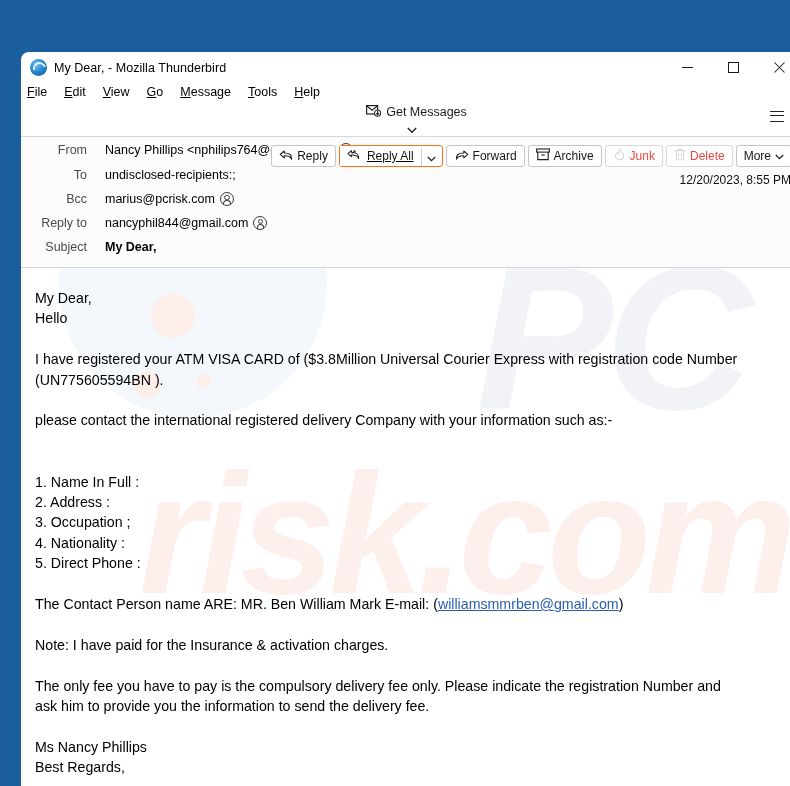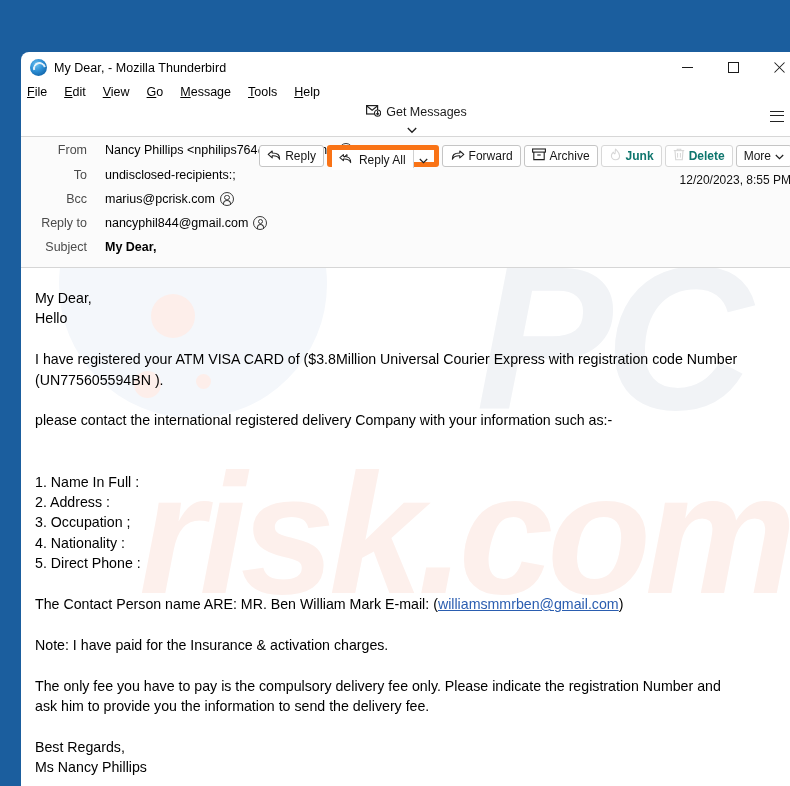--- a/index.html
+++ b/index.html
@@ -235,30 +235,31 @@
     height: 22px;
     padding: 0 7px;
     font-size: 12px;
     color: #161616;
     background: #ffffff;
     border: 1px solid #c5c5c5;
     border-radius: 3px;
     white-space: nowrap;
     box-sizing: border-box;
   }
-  .abtn.disabled { color: #0f766e; border-color: #d8d8d8; font-weight: bold; }
+  .abtn.disabled { color: #ef4444; border-color: #d8d8d8; }
   .abtn.disabled svg { opacity: .4; }
   .split {
     display: flex;
-    align-items: flex-start;
+    align-items: flex-end;
     background: #fff;
-    border: 5px solid #f97316;
+    border: 1px solid #f97316;
     border-radius: 3px;
     height: 22px;
     box-sizing: border-box;
+    text-decoration: underline;
   }
   .split .abtn {
     border: none;
     border-radius: 0;
     height: 20px;
   }
   .split .splitarrow {
     width: 20px;
     display: flex; align-items: center; justify-content: center;
     border-left: 1px solid #d0d0d0;
@@ -590,22 +591,22 @@
       <p>4. Nationality :</p>
       <p>5. Direct Phone :</p>
       <div class="spacer"></div>
       <p><span>The Contact Person name ARE: MR. Ben William Mark   E-mail: (</span><a href="#">williamsmmrben@gmail.com</a><span>)</span></p>
       <div class="spacer"></div>
       <p>Note: I have paid for the Insurance &amp; activation charges.</p>
       <div class="spacer"></div>
       <p>The only fee you have to pay is the compulsory delivery fee only. Please indicate the registration Number and</p>
       <p>ask him to provide you the information to send the delivery fee.</p>
       <div class="spacer"></div>
+      <p>Ms  Nancy Phillips</p>
       <p>Best Regards,</p>
-      <p>Ms  Nancy Phillips</p>
     </div>
   </div>
 
   <div class="statusbar">
     <div class="status-ico">((o))</div>
   </div>
 
 </div>
 
 </body></html>

